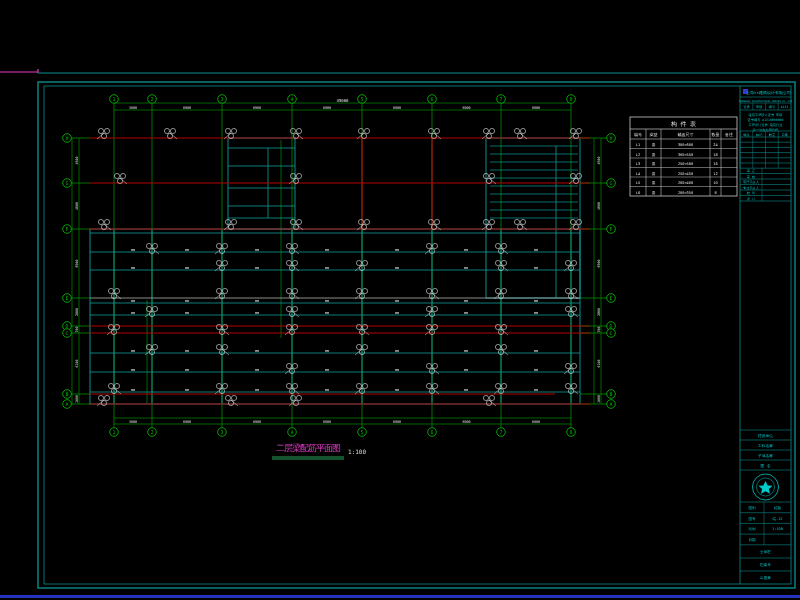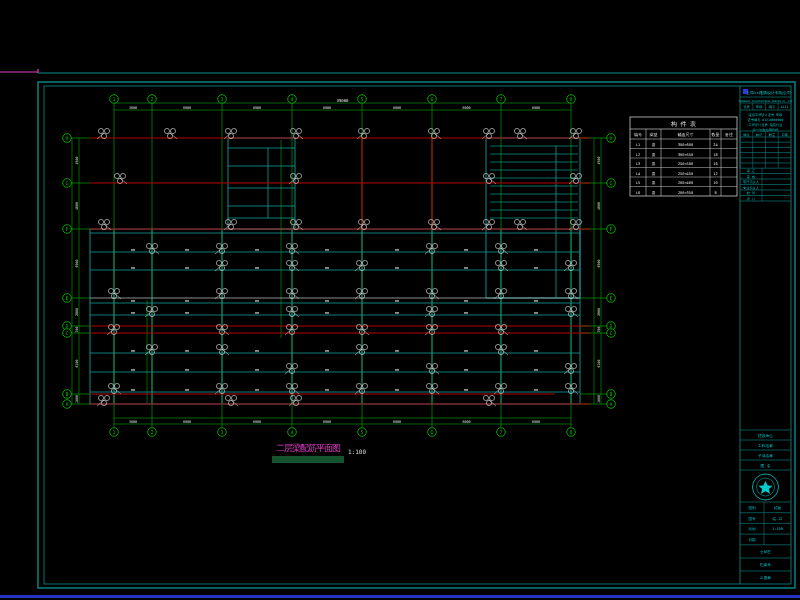--- a/index.html
+++ b/index.html
@@ -1,21 +1,21 @@
 <!DOCTYPE html>
 <html><head>
 <meta charset="utf-8">
 <style>
   html,body{margin:0;padding:0;background:#000;}
   .stage{position:relative;width:800px;height:600px;background:#000;overflow:hidden;
          font-family:"DejaVu Sans Mono","Liberation Mono",monospace;}
   svg{position:absolute;left:0;top:0;}
   .dwg-title{position:absolute;left:272px;top:442px;width:72px;height:14px;line-height:13px;
              text-align:center;font-size:9px;letter-spacing:-1px;color:#e23cc8;
-             border-bottom:7px solid #14532d;font-family:"DejaVu Sans","Liberation Sans",sans-serif;}
+             border-bottom:4px solid #14532d;font-family:"DejaVu Sans","Liberation Sans",sans-serif;}
   .dwg-scale{position:absolute;left:348px;top:448px;font-size:6px;color:#dcdcdc;
              font-family:"DejaVu Sans Mono","Liberation Mono",monospace;}
   .bottom-strip{position:absolute;left:0;top:595px;width:800px;height:3px;background:#2433c0;}
 </style>
 </head>
 <body>
 
 <div class="stage">
   <svg id="cad-svg" width="800" height="600" viewBox="0 0 800 600">
       <g>

